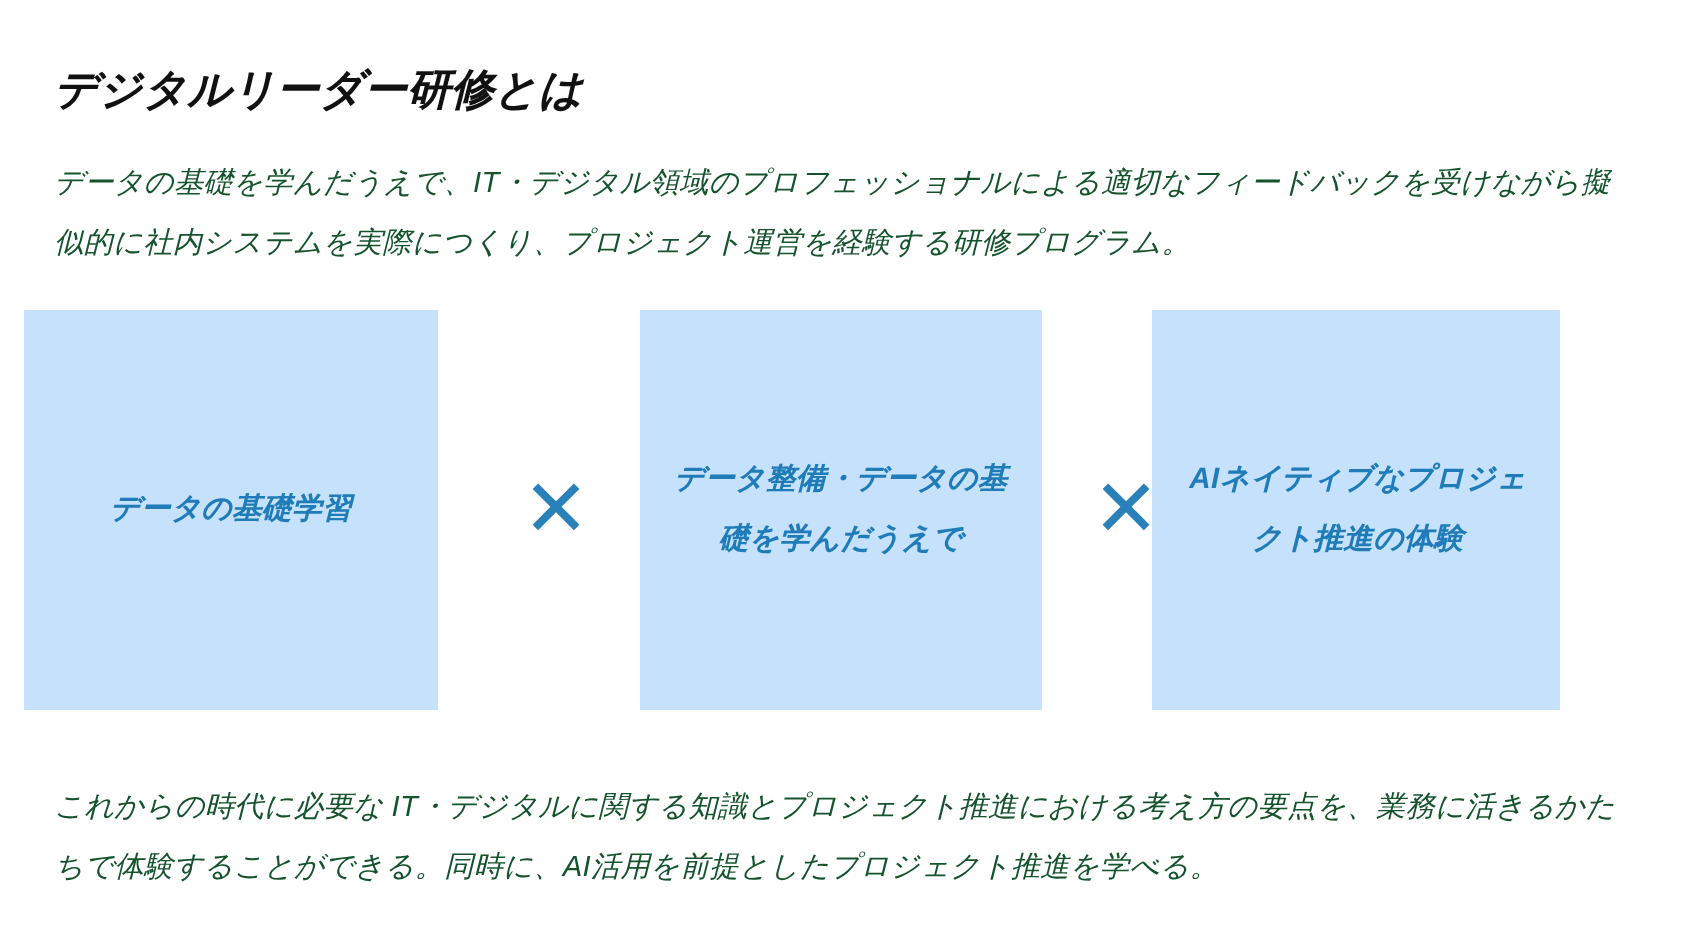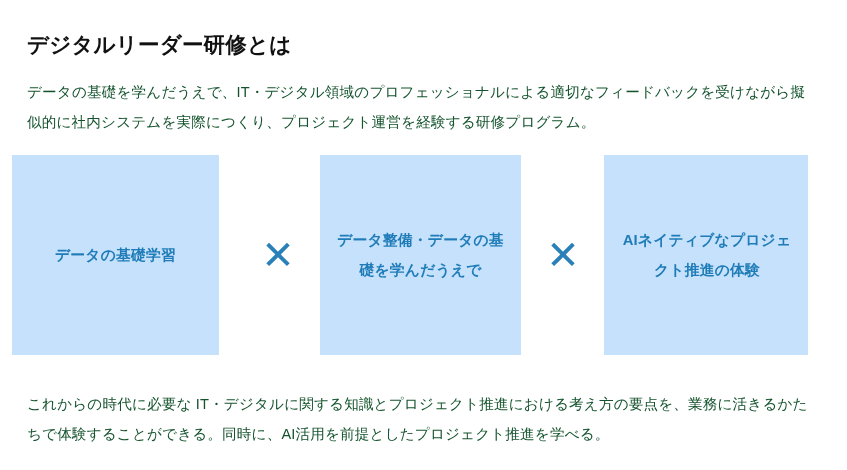--- a/index.html
+++ b/index.html
@@ -14,20 +14,21 @@
     overflow: hidden;
     position: relative;
     -webkit-font-smoothing: antialiased;
   }
 
   .page {
     position: relative;
     width: 847px;
     height: 462px;
     box-sizing: border-box;
+    font-style: italic;
   }
 
   
   .section-heading {
     position: absolute;
     left: 27px;
     top: 12px;
     font-size: 21.5px;
     font-weight: bold;
     color: #111111;
@@ -65,21 +66,21 @@
     height: 200px;
     background: #c5e1fb;
     display: flex;
     align-items: center;
     justify-content: center;
     box-sizing: border-box;
     padding: 0 14px;
   }
   .concept-box-1 { left: 12px;  width: 207px; }
   .concept-box-2 { left: 320px; width: 201px; }
-  .concept-box-3 { left: 604px; width: 204px; padding-left: 16px; }
+  .concept-box-3 { left: 576px; width: 204px; padding-left: 16px; }
 
   .concept-box-label {
     font-size: 14.8px;
     font-weight: bold;
     color: #1f7cb8;
     line-height: 30px;
     text-align: center;
     letter-spacing: 0.2px;
     word-break: break-all;
   }

